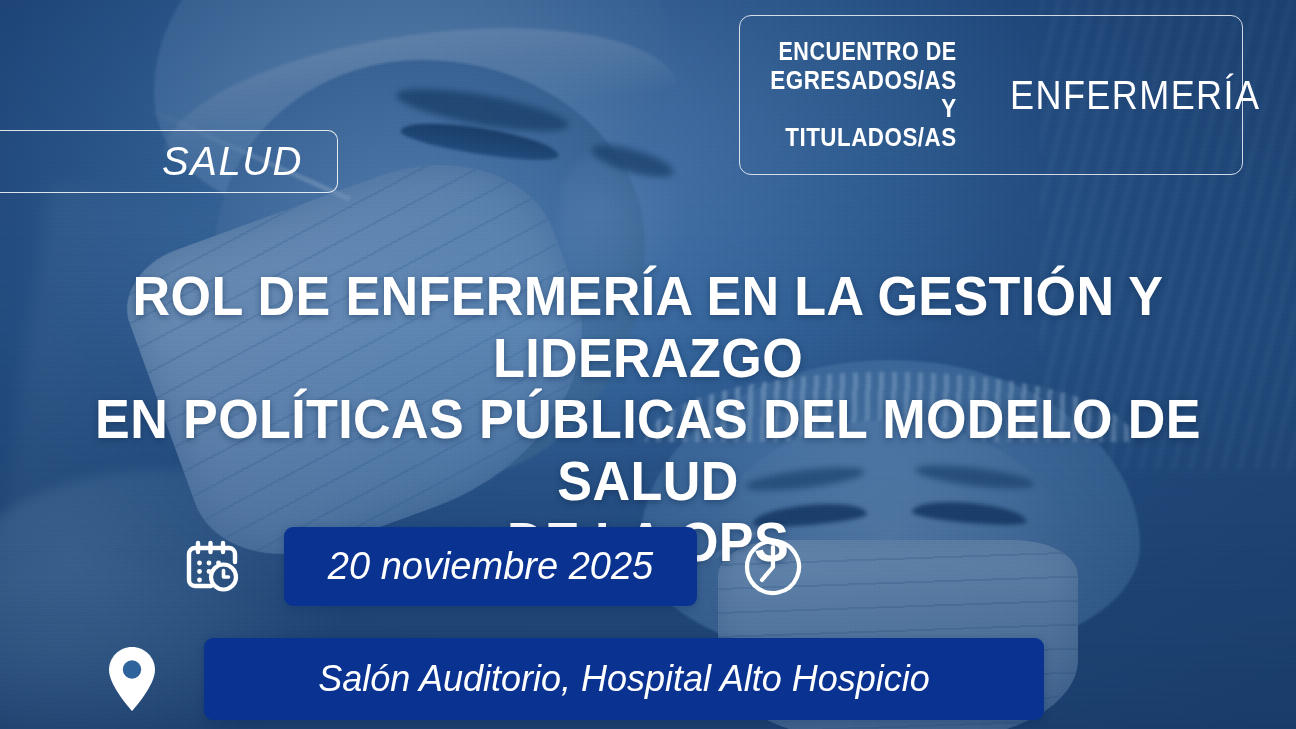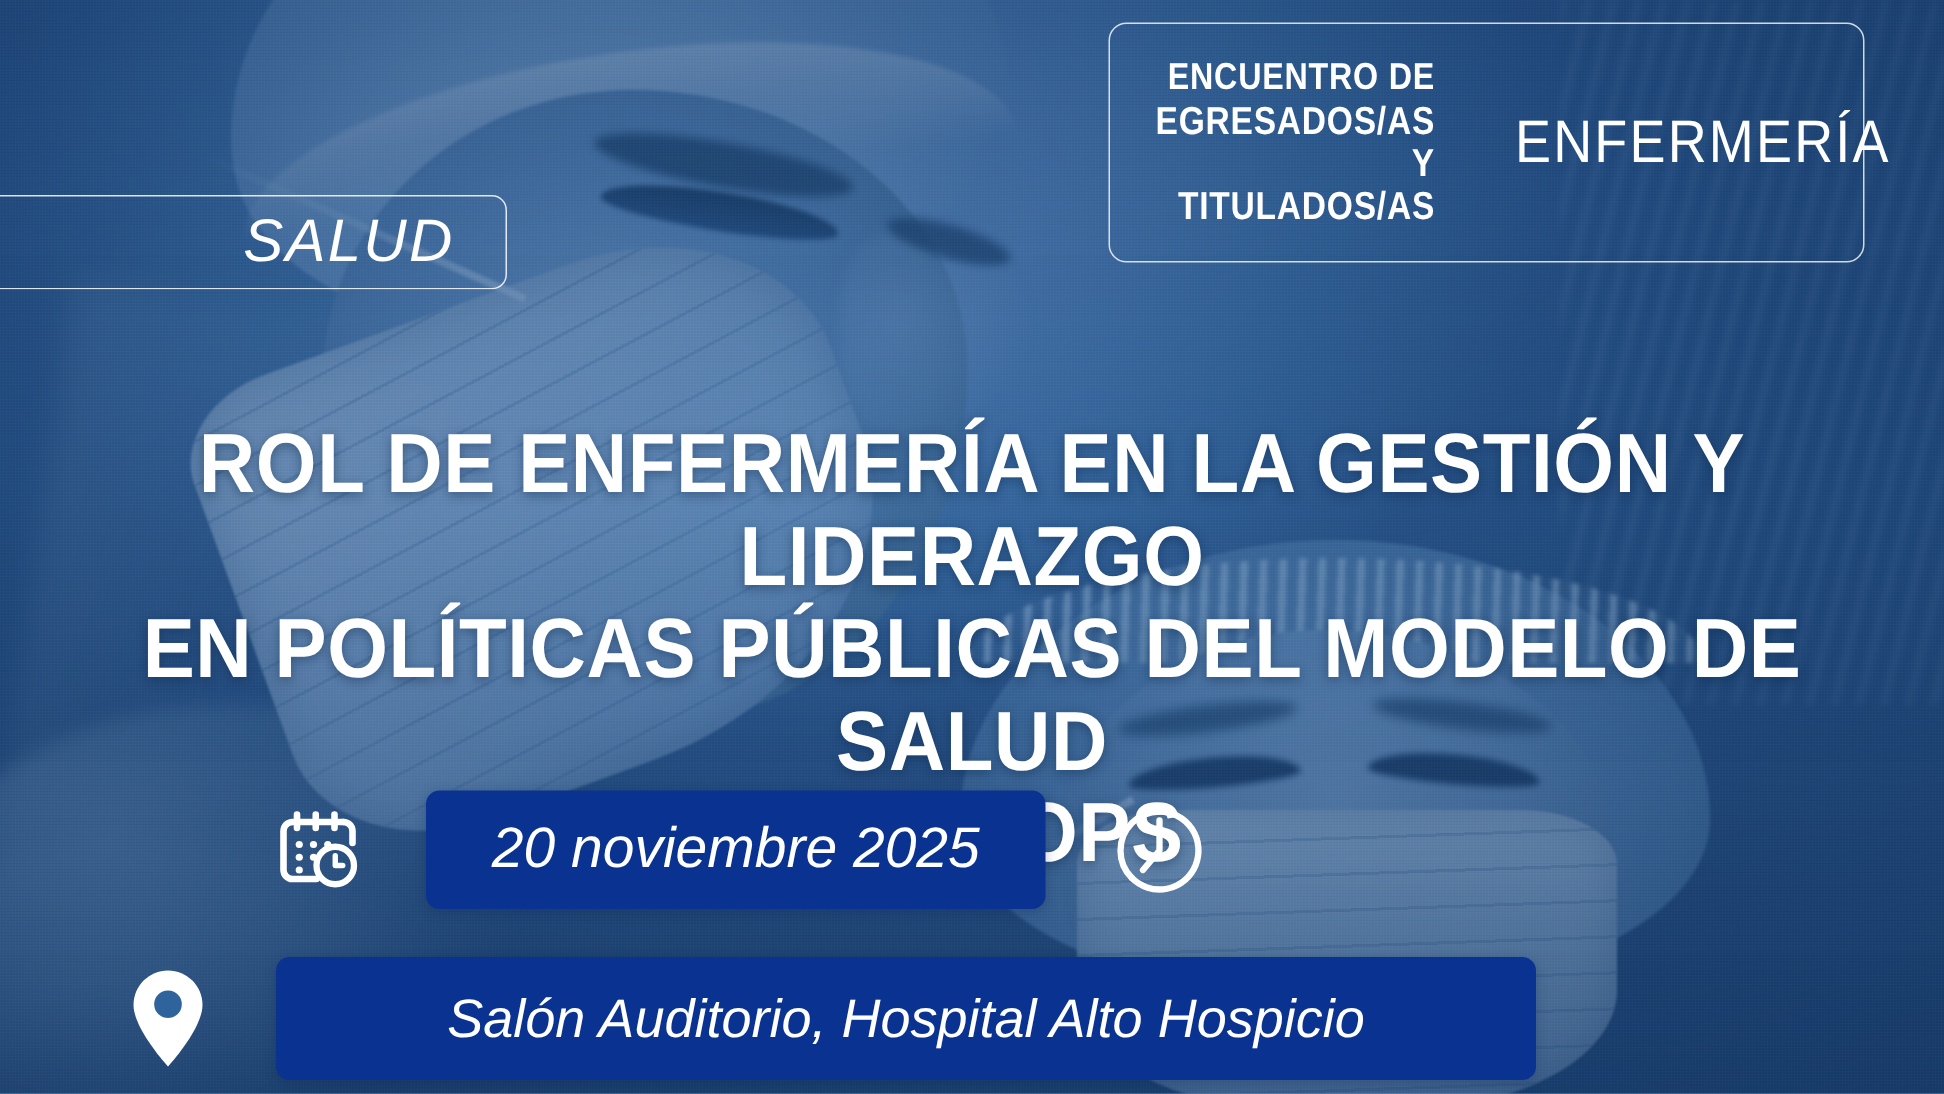--- a/index.html
+++ b/index.html
@@ -205,32 +205,32 @@
     border:1.5px solid rgba(255,255,255,.85);
     border-left:none; border-radius:0 10px 10px 0;
     display:flex; align-items:center; justify-content:flex-end; padding-right:34px;
   }
   .charla-txt{
     color:#fff; font-size:40px; font-style:italic; font-weight:400; letter-spacing:1.5px;
   }
 
   
   .title{
-    position:absolute; left:0; right:0; top:278px; text-align:center;
+    position:absolute; left:0; right:0; top:265px; text-align:center;
     color:#fff; font-family:"Liberation Sans Narrow","Liberation Sans", sans-serif;
     font-weight:800; font-size:56px; line-height:1.10; letter-spacing:.4px;
     text-shadow:0 2px 7px rgba(12,40,75,.45);
   }
   .title-line{ display:block; transform:scaleX(.93); }
 
   
   .info{ position:absolute; left:0; top:527px; width:100%; }
   .row{ display:flex; align-items:center; }
   .row1{ padding-left:176px; }
-  .row2{ padding-left:76px; margin-top:32px; }
+  .row2{ padding-left:96px; margin-top:32px; }
 
   .icon-wrap{ width:72px; display:flex; align-items:center; justify-content:center; flex:none; }
   .icon-wrap svg{ display:block; }
 
   .pill{
     background:#0a3391; border-radius:9px; color:#fff;
     display:flex; align-items:center; justify-content:center;
     font-style:italic; font-weight:400;
     box-shadow:0 2px 8px rgba(8,30,80,.25);
   }

